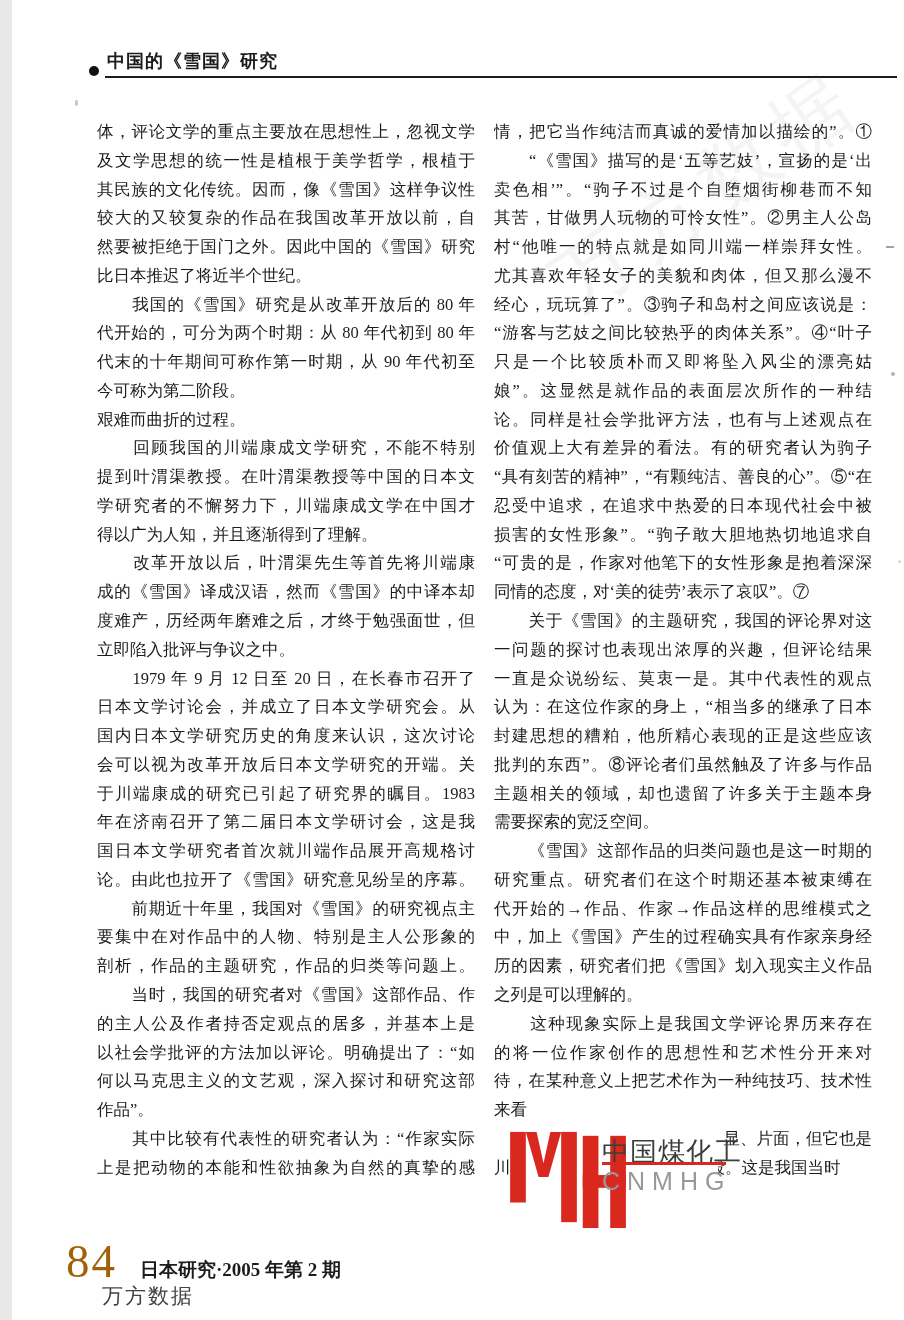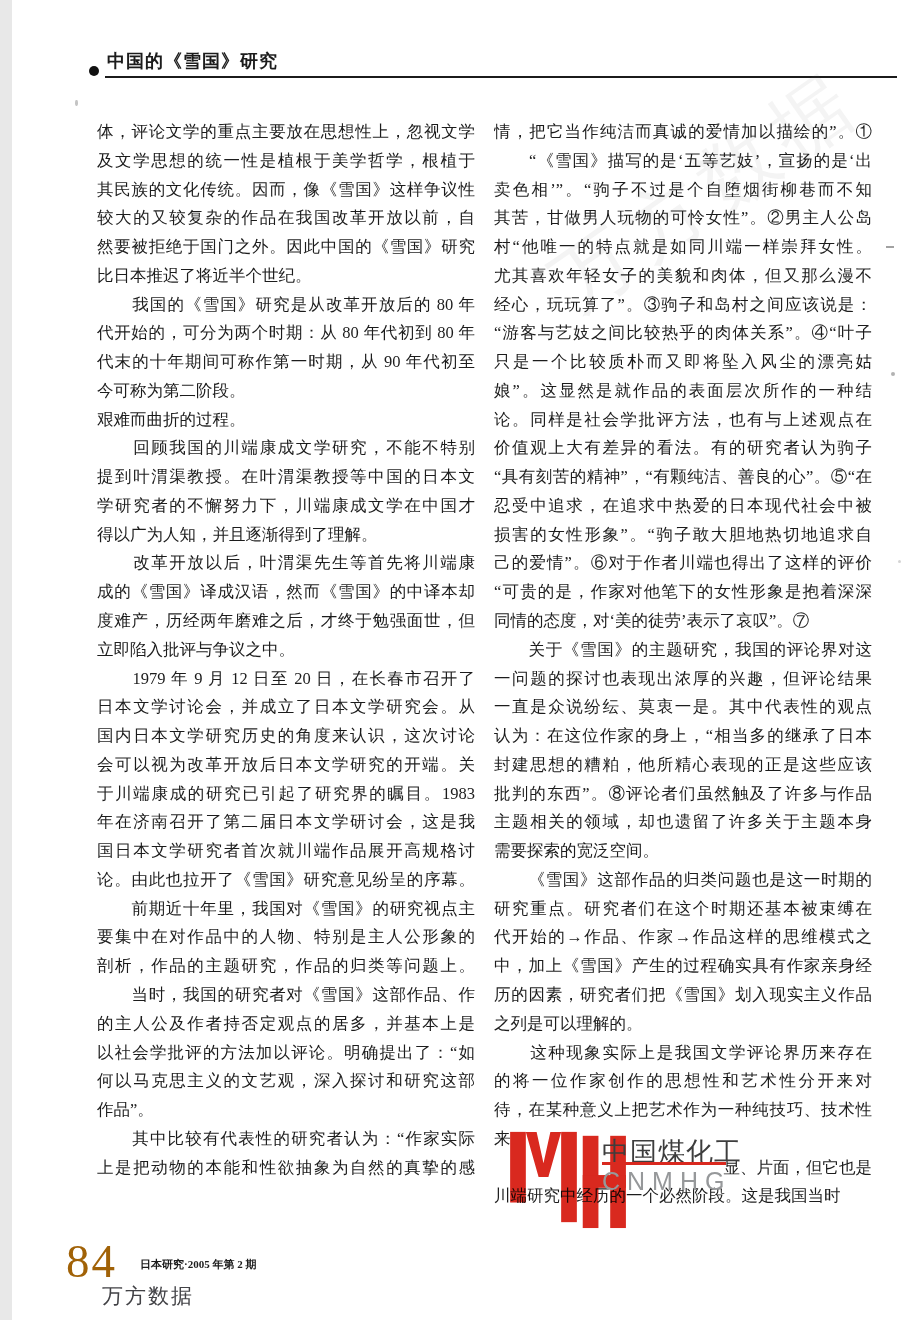--- a/index.html
+++ b/index.html
@@ -24,21 +24,21 @@
   
   .wm-box{position:absolute;left:498px;top:1122px;width:208px;height:61px;background:#ffffff;z-index:2;}
   .wm-glyph{position:absolute;left:498px;top:1126px;z-index:3;mix-blend-mode:multiply;}
   .wm-cn{position:absolute;left:590px;top:1134px;font-size:27px;color:#3d3d3d;letter-spacing:1px;z-index:3;
          font-family:"Liberation Sans","DejaVu Sans",sans-serif;}
   .wm-underline{position:absolute;left:590px;top:1162px;width:124px;height:3px;background:#d9291f;z-index:3;}
   .wm-en{position:absolute;left:590px;top:1167px;font-size:25px;color:#96989a;letter-spacing:7px;z-index:3;
          font-family:"Liberation Sans","DejaVu Sans",sans-serif;}
   
   .pg-num{position:absolute;left:54px;top:1234px;font-size:47px;letter-spacing:2px;color:#a16207;}
-  .journal{position:absolute;left:128px;top:1257px;font-size:11px;font-weight:bold;color:#1c1c1c;}
+  .journal{position:absolute;left:128px;top:1257px;font-size:19px;font-weight:bold;color:#1c1c1c;}
   .wanfang{position:absolute;left:90px;top:1282px;font-size:21px;color:#424246;letter-spacing:2px;
            font-family:"Liberation Sans","DejaVu Sans",sans-serif;}
   
   .speck{position:absolute;background:#555;opacity:.55;}
   .sp1{left:874px;top:246px;width:8px;height:2px;}
   .sp2{left:879px;top:372px;width:4px;height:4px;border-radius:50%;opacity:.45;}
   .sp3{left:63px;top:100px;width:3px;height:6px;opacity:.35;border-radius:40%;}
   .sp4{left:886px;top:560px;width:3px;height:3px;border-radius:50%;opacity:.25;}
 </style>
 </head>
@@ -100,21 +100,20 @@
       <div class="tl">尤其喜欢年轻女子的美貌和肉体，但又那么漫不</div>
       <div class="tl">经心，玩玩算了”。③驹子和岛村之间应该说是：</div>
       <div class="tl">“游客与艺妓之间比较热乎的肉体关系”。④“叶子</div>
       <div class="tl">只是一个比较质朴而又即将坠入风尘的漂亮姑</div>
       <div class="tl">娘”。这显然是就作品的表面层次所作的一种结</div>
       <div class="tl">论。同样是社会学批评方法，也有与上述观点在</div>
       <div class="tl">价值观上大有差异的看法。有的研究者认为驹子</div>
       <div class="tl">“具有刻苦的精神”，“有颗纯洁、善良的心”。⑤“在</div>
       <div class="tl">忍受中追求，在追求中热爱的日本现代社会中被</div>
       <div class="tl">损害的女性形象”。“驹子敢大胆地热切地追求自</div>
-      <div class="tl">己的爱情”。⑥对于作者川端也得出了这样的评价</div>
       <div class="tl">“可贵的是，作家对他笔下的女性形象是抱着深深</div>
       <div class="tl short">同情的态度，对‘美的徒劳’表示了哀叹”。⑦</div>
       <div class="tl">　　关于《雪国》的主题研究，我国的评论界对这</div>
       <div class="tl">一问题的探讨也表现出浓厚的兴趣，但评论结果</div>
       <div class="tl">一直是众说纷纭、莫衷一是。其中代表性的观点</div>
       <div class="tl">认为：在这位作家的身上，“相当多的继承了日本</div>
       <div class="tl">封建思想的糟粕，他所精心表现的正是这些应该</div>
       <div class="tl">批判的东西”。⑧评论者们虽然触及了许多与作品</div>
       <div class="tl">主题相关的领域，却也遗留了许多关于主题本身</div>
       <div class="tl short">需要探索的宽泛空间。</div>

